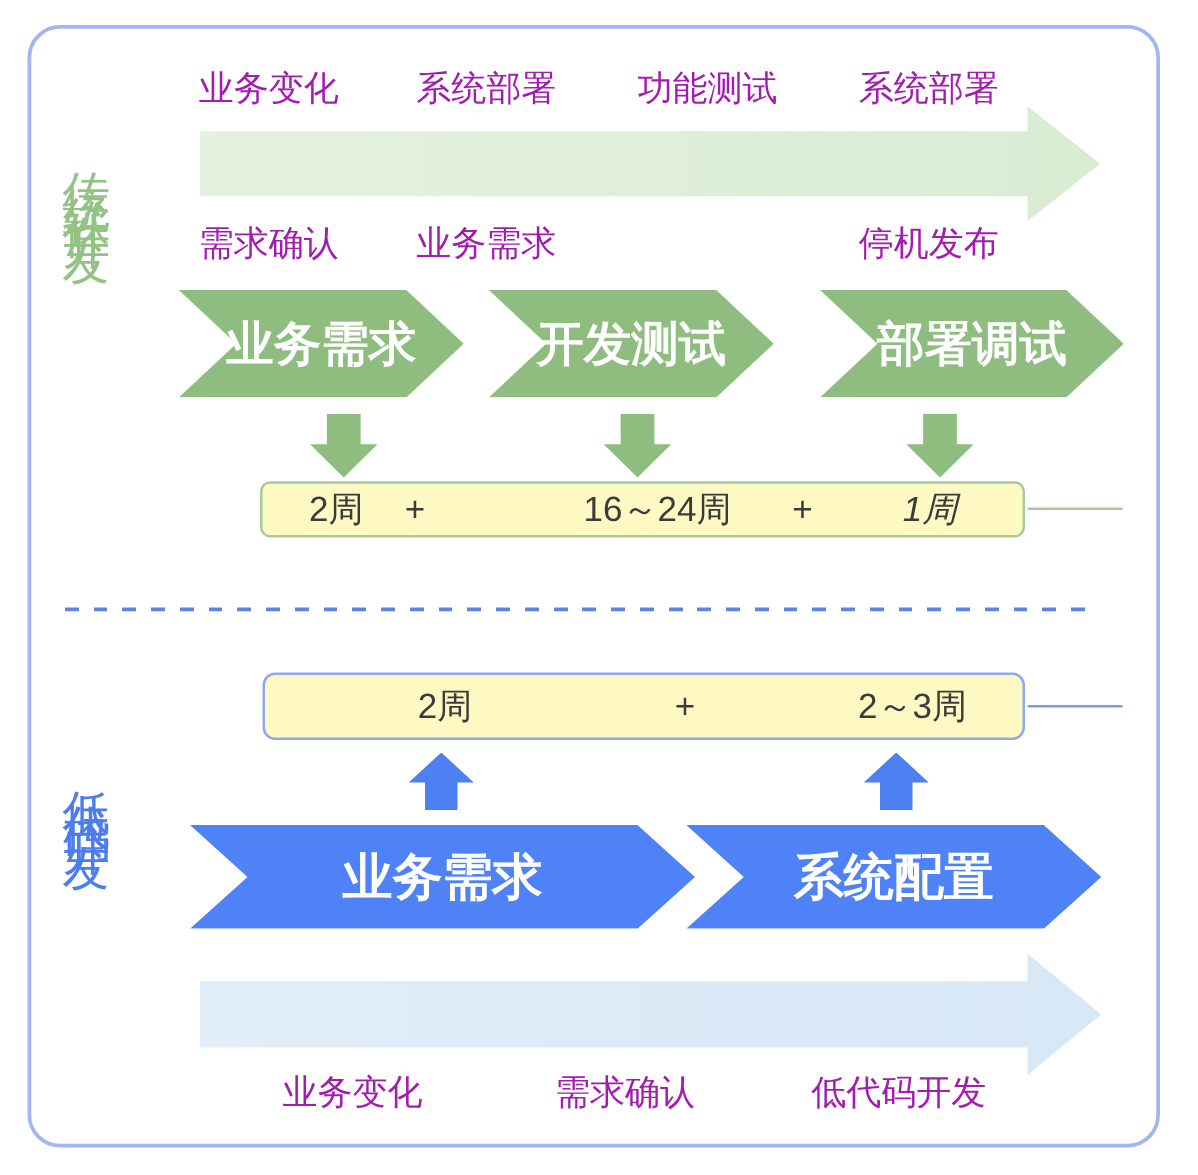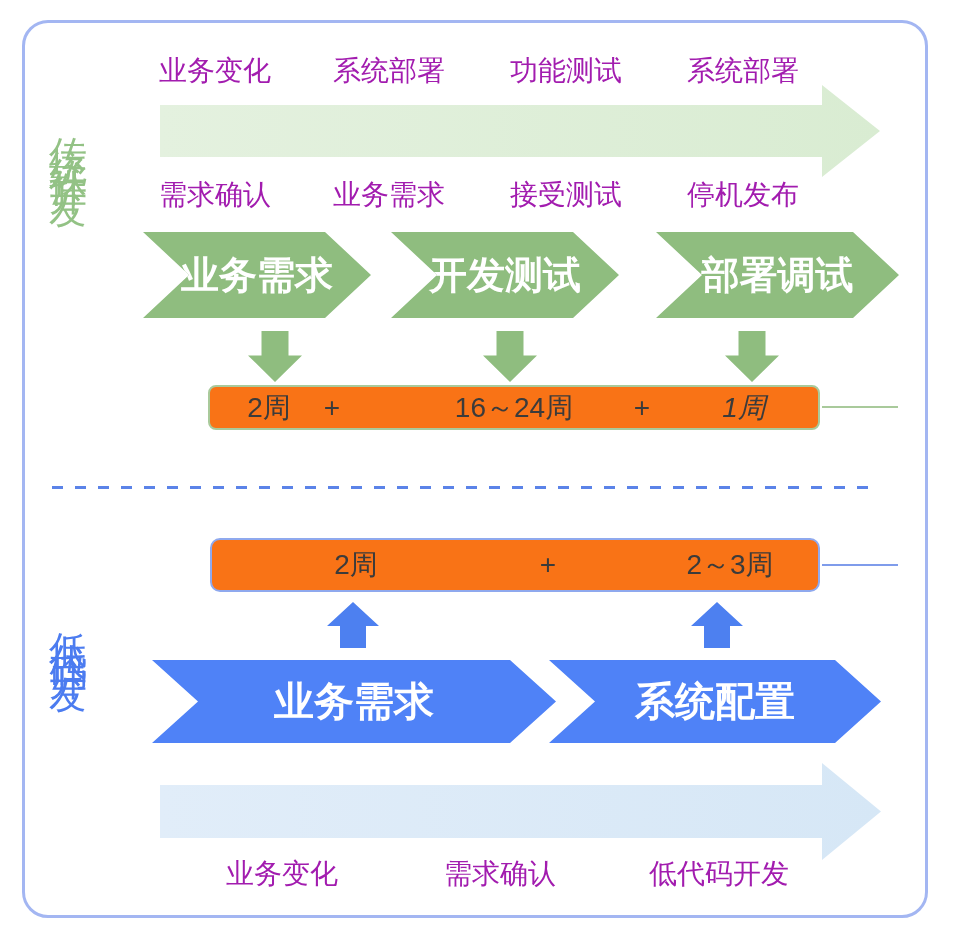--- a/index.html
+++ b/index.html
@@ -43,25 +43,25 @@
 
   
   .arr-down{position:absolute;top:331px;width:54px;height:51px;background:#8fbd7f;
     clip-path:polygon(25% 0,75% 0,75% 48%,100% 48%,50% 100%,0 48%,25% 48%);}
   .arr-down.d1{left:248px;} .arr-down.d2{left:483px;} .arr-down.d3{left:725px;}
   .arr-up{position:absolute;top:602px;width:52px;height:46px;background:#4d80f0;
     clip-path:polygon(50% 0,100% 52%,75% 52%,75% 100%,25% 100%,25% 52%,0 52%);}
   .arr-up.u1{left:327px;} .arr-up.u2{left:691px;}
 
   
-  .dur-box{position:absolute;background:#f97316;box-sizing:border-box;}
+  .dur-box{position:absolute;background:#fef9c3;box-sizing:border-box;}
   .dur-box.green{left:208px;top:385px;width:612px;height:45px;border:2px solid #a9ca9b;border-radius:8px;}
   .dur-box.blue{left:210px;top:538px;width:610px;height:54px;border:2px solid #8fa9ee;border-radius:10px;}
   .dur-item{position:absolute;top:50%;transform:translate(-50%,-50%);font-size:28px;color:#3b3b3b;white-space:nowrap;}
-  .gbox .i0{left:59px;} .gbox .i1{left:122px;} .gbox .i2{left:304px;} .gbox .i3{left:432px;} .gbox .i4{left:534px;font-style:italic;}
+  .gbox .i0{left:59px;} .gbox .i1{left:122px;} .gbox .i2{left:316px;} .gbox .i3{left:432px;} .gbox .i4{left:534px;font-style:italic;}
   .bbox .i0{left:144px;} .bbox .i1{left:336px;} .bbox .i2{left:518px;}
 
   .connector{position:absolute;height:2px;width:76px;left:822px;}
   .connector.green{top:406px;background:#a9ca9b;}
   .connector.blue{top:564px;background:#7f9ceb;}
 
   
   .dash-line{position:absolute;left:52px;top:486px;width:828px;height:3px;
     background:repeating-linear-gradient(90deg,#5b83e8 0 11px,transparent 11px 23px);}
   .badge{position:absolute;left:298px;top:460px;width:336px;height:49px;background:#4c7bea;border-radius:8px;
@@ -77,21 +77,20 @@
 
   <div class="lbl r1 x1">业务变化</div>
   <div class="lbl r1 x2">系统部署</div>
   <div class="lbl r1 x3">功能测试</div>
   <div class="lbl r1 x4">系统部署</div>
 
   <div class="flow-arrow green"></div>
 
   <div class="lbl r2 x1">需求确认</div>
   <div class="lbl r2 x2">业务需求</div>
-  <div class="lbl r2 x3">接受测试</div>
   <div class="lbl r2 x4">停机发布</div>
 
   <div class="chev green gc1">业务需求</div>
   <div class="chev green gc2">开发测试</div>
   <div class="chev green gc3">部署调试</div>
 
   <div class="arr-down d1"></div>
   <div class="arr-down d2"></div>
   <div class="arr-down d3"></div>
 

